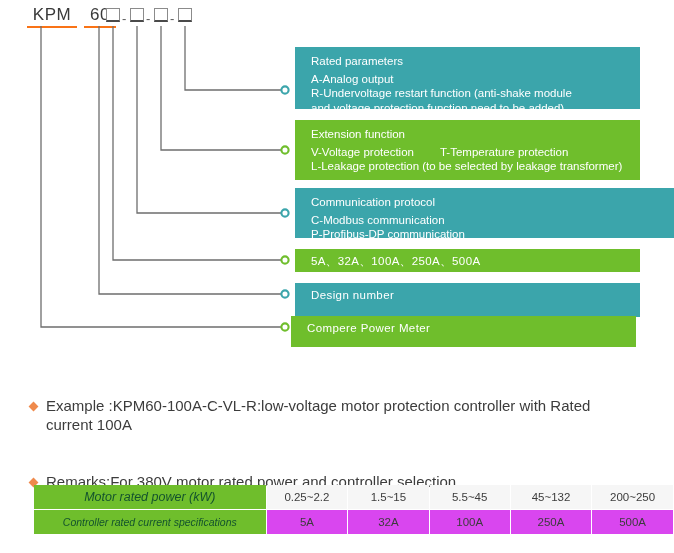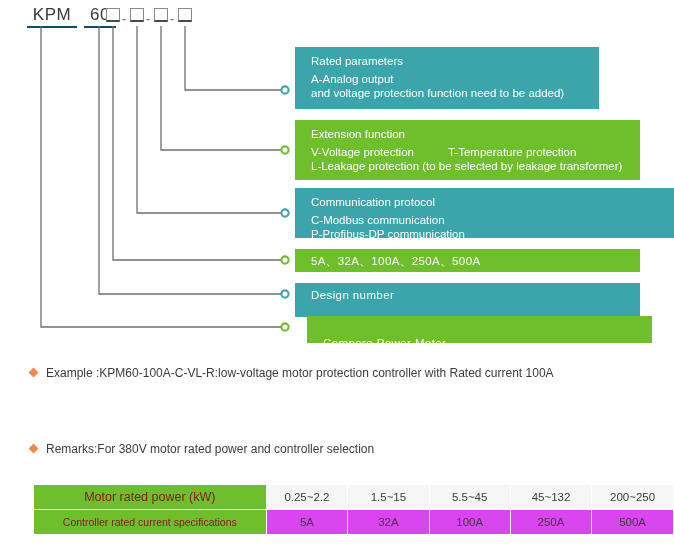--- a/index.html
+++ b/index.html
@@ -21,21 +21,21 @@
     position: absolute;
     left: 0; top: 0;
     width: 674px; height: 40px;
   }
   .code-seg {
     position: absolute;
     font-size: 17px;
     letter-spacing: .5px;
     color: #3a3a3a;
     white-space: nowrap;
-    border-bottom: 2px solid #0c4a6e;
+    border-bottom: 2px solid #f97316;
     padding-bottom: 1px;
     text-align: center;
   }
   #seg-kpm { left: 27px; top: 5px; width: 50px; }
   #seg-60  { left: 84px; top: 5px; width: 32px; }
 
   .code-box {
     position: absolute;
     top: 8px;
     width: 14px; height: 14px;
@@ -75,42 +75,43 @@
     padding: 7px 14px 7px 16px;
     font-size: 11.5px;
     line-height: 14.5px;
   }
   .callout .c-title {
     display: block;
     margin-bottom: 3px;
   }
   .callout .c-line { display: block; }
   .c-sub { display: inline-block; }
-  .c-sub.gap { margin-left: 34px; }
+  .c-sub.gap { margin-left: 26px; }
 
   .teal  { background: #3ba5ab; }
   .green { background: #6fbe2c; }
 
-  #callout-rated     { left: 295px; top: 47px;  width: 304px; height: 62px; }
+  #callout-rated     { left: 295px; top: 47px;  width: 345px; height: 62px; }
   #callout-extension { left: 295px; top: 120px; width: 345px; height: 60px; }
   #callout-comm      { left: 295px; top: 188px; width: 417px; height: 50px; }
   #callout-current   { left: 295px; top: 249px; width: 345px; height: 23px; padding-top: 5px; }
   #callout-design    { left: 295px; top: 283px; width: 345px; height: 34px; padding-top: 5px; }
-  #callout-brand     { left: 307px; top: 316px; width: 345px; height: 19px; padding-top: 20px; }
+  #callout-brand     { left: 291px; top: 316px; width: 345px; height: 31px; padding-top: 5px; }
 
   #callout-current .c-line,
   #callout-design .c-line,
   #callout-brand .c-line { letter-spacing: .4px; }
 
   
   .note {
     position: absolute;
-    font-size: 12px;
+    font-size: 15px;
     line-height: 19px;
     color: #3c3c3c;
+    margin-top: 32px;
   }
   #note-example { left: 30px; top: 364px; width: 610px; }
   #note-remarks { left: 30px; top: 440px; width: 610px; }
   .diamond {
     display: inline-block;
     width: 7px; height: 7px;
     background: #ef8a4c;
     transform: rotate(45deg);
     margin-right: 9px;
     vertical-align: 1px;
@@ -132,22 +133,23 @@
   }
   #spec-table td {
     height: 24px;
     text-align: center;
     vertical-align: middle;
     padding: 0 6px;
     white-space: nowrap;
   }
   .rowlabel {
     background: #6fbe2c;
-    color: #7f1d1d;
+    color: #14532d;
     width: 222px;
+    font-style: italic;
   }
   #spec-table tr:nth-child(1) .rowlabel { font-size: 12.5px; }
   #spec-table tr:nth-child(2) .rowlabel { font-size: 10.5px; }
   .cell-top    { background: #f6f6f6; color: #3c3c3c; width: 70px; }
   .cell-bottom { background: #d946ef; color: #3c3c3c; width: 70px; }
 </style>
 </head>
 <body>
 
 <div id="model-code">
@@ -184,20 +186,21 @@
     <circle cx="285" cy="213" r="3.6" stroke="#3ba5ab" stroke-width="2.1"></circle>
     <circle cx="285" cy="260" r="3.6" stroke="#6fbe2c" stroke-width="2.1"></circle>
     <circle cx="285" cy="294" r="3.6" stroke="#3ba5ab" stroke-width="2.1"></circle>
     <circle cx="285" cy="327" r="3.6" stroke="#6fbe2c" stroke-width="2.1"></circle>
   </g>
 </svg>
 
 <div class="callout teal" id="callout-rated">
   <span class="c-title">Rated parameters</span>
   <span class="c-line">A-Analog output</span>
+  <span class="c-line">R-Undervoltage restart function (anti-shake module</span>
   <span class="c-line">and voltage protection function need to be added)</span>
 </div>
 
 <div class="callout green" id="callout-extension">
   <span class="c-title">Extension function</span>
   <span class="c-line"><span class="c-sub">V-Voltage protection</span><span class="c-sub gap">T-Temperature protection</span></span>
   <span class="c-line">L-Leakage protection (to be selected by leakage transformer)</span>
 </div>
 
 <div class="callout teal" id="callout-comm">

